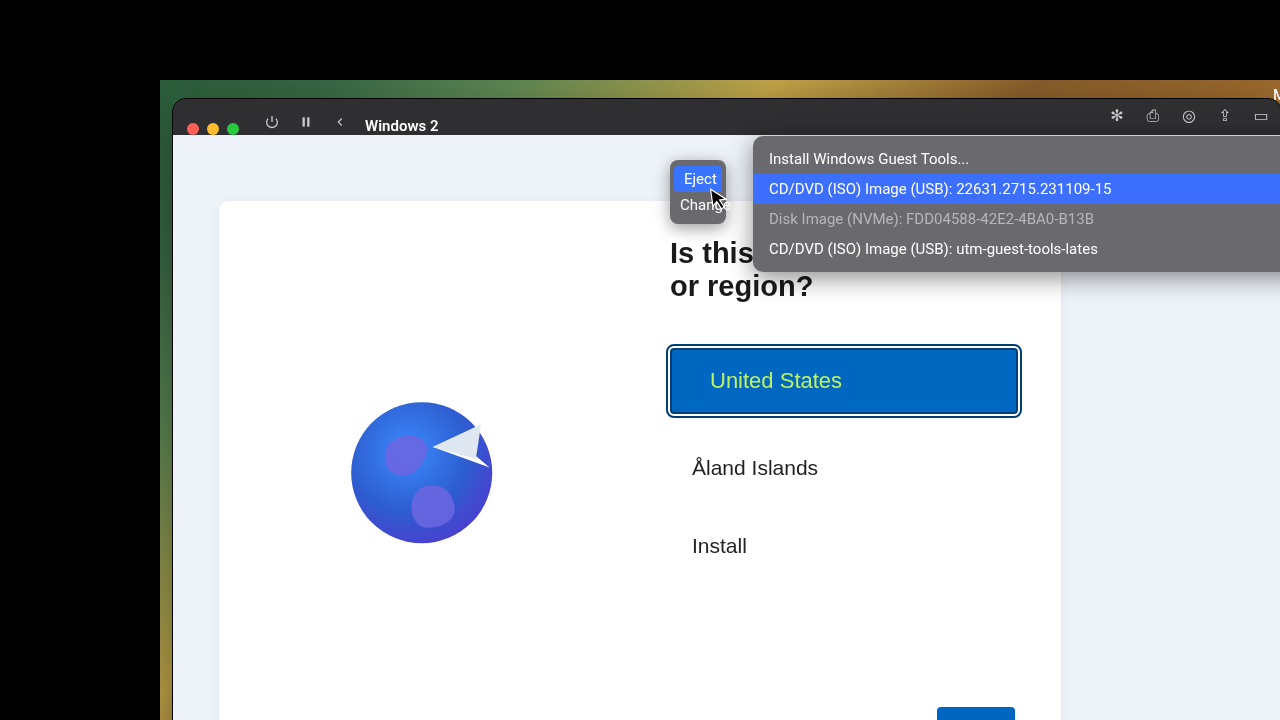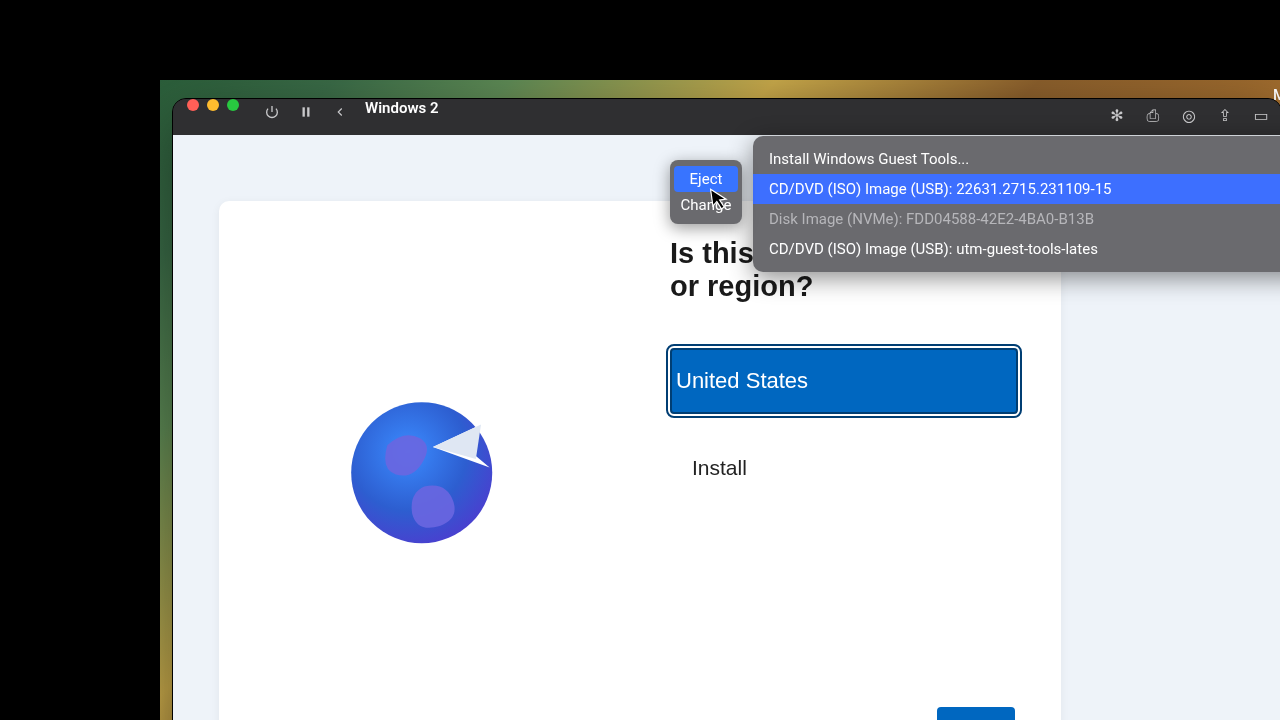--- a/index.html
+++ b/index.html
@@ -32,21 +32,21 @@
     width: 1108px; height: 700px;
     background: #2b2b2d;
     border-radius: 14px 14px 0 0;
     border: 1px solid #000;
     overflow: hidden;
     box-shadow: 0 20px 60px rgba(0,0,0,0.45);
   }
   .titlebar {
     height: 36px;
     display: flex;
-    align-items: flex-start;
+    align-items: flex-end;
     padding: 0 14px;
     background: #2f2f31;
     position: relative;
   }
   .traffic-lights { display: flex; gap: 8px; margin-right: 20px; }
   .tl { width: 12px; height: 12px; border-radius: 50%; }
   .tl.close { background: #ff5f57; }
   .tl.min   { background: #febc2e; }
   .tl.max   { background: #28c840; }
   .tb-btn {
@@ -105,44 +105,44 @@
   .region-list { display: flex; flex-direction: column; gap: 30px; }
   .region-item {
     font-family: "Segoe UI", sans-serif;
     font-size: 21px;
     color: #222;
     padding: 12px 22px;
     border-radius: 4px;
   }
   .region-item.selected {
     background: #0067c0;
-    color: #ffffff;
+    color: #bef264;
     border: 2px solid #003e73;
     outline: 2px solid #003e73;
     outline-offset: 2px;
-    padding: 18px 4px;
+    padding: 18px 38px;
     font-size: 22px;
   }
   .yes-btn {
     position: absolute;
     right: 46px; bottom: -2px;
     width: 78px; height: 36px;
     background: #0067c0;
     border-radius: 4px;
     color: #fff;
     font-family: "Segoe UI", sans-serif;
     font-size: 15px;
     display: flex; align-items: center; justify-content: center;
   }
 
   
   .popover-small {
     position: absolute;
     left: 497px; top: 61px;
-    width: 72px;
+    width: 56px;
     background: #6a6a6e;
     border-radius: 8px;
     padding: 6px 0;
     box-shadow: 0 4px 16px rgba(0,0,0,0.4);
     z-index: 40;
   }
   .popover-small .row {
     color: #fff;
     font-size: 15px;
     padding: 4px 10px;
@@ -235,20 +235,21 @@
             <path d="M55 70 q20 -18 38 -8 q14 8 4 26 q-12 22 -32 16 q-18 -6 -10 -34z
                      M98 118 q26 -6 34 18 q6 20 -16 28 q-26 8 -32 -14 q-4 -24 14 -32z" fill="#6a66e0" opacity="0.9"></path>
             <path d="M108 72 l56 -26 l-14 30 l24 20 z" fill="#ffffff"></path>
             <path d="M108 72 l56 -26 l-6 40 z" fill="#dfe7f3"></path>
           </svg>
         </div>
         <div class="oobe-right">
           <h1 class="oobe-heading">Is this the right country or region?</h1>
           <div class="region-list">
             <div class="region-item selected">United States</div>
+            <div class="region-item">Åland Islands</div>
             <div class="region-item">Install</div>
           </div>
         </div>
         <div class="yes-btn">Yes</div>
       </div>
     </div>
 
     <div class="popover-small">
       <div class="row active">Eject</div>
       <div class="row">Change</div>

